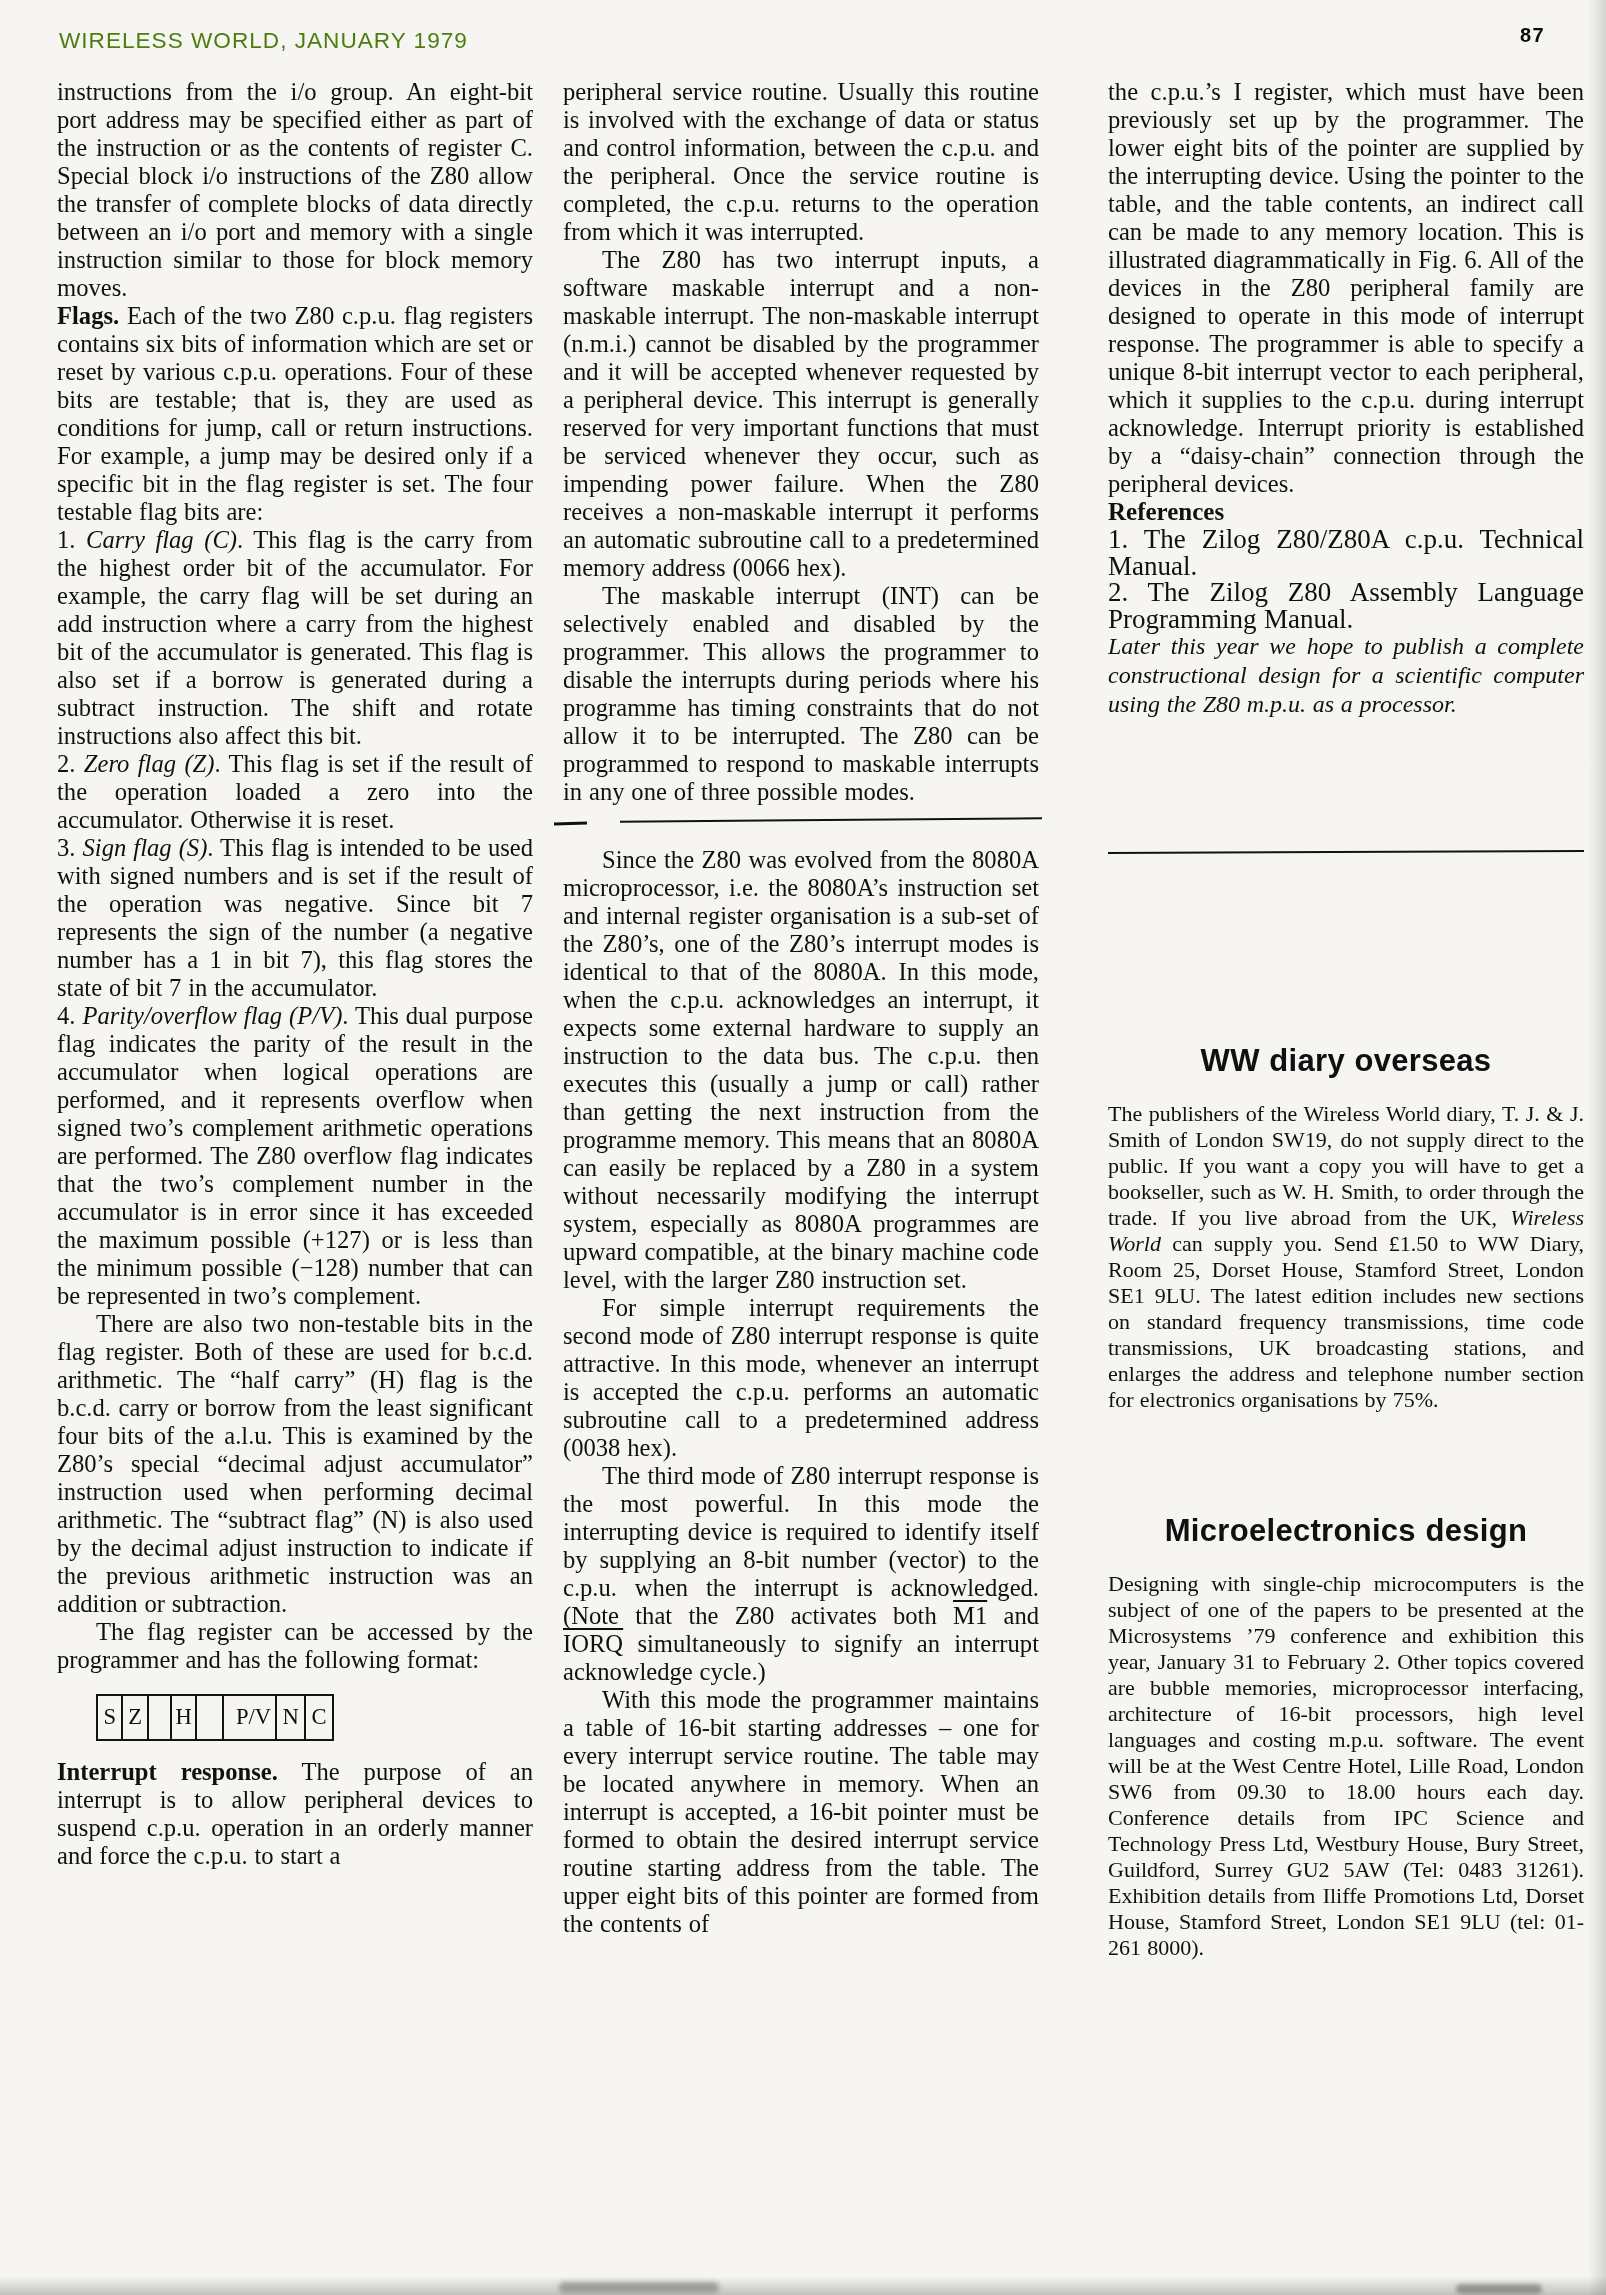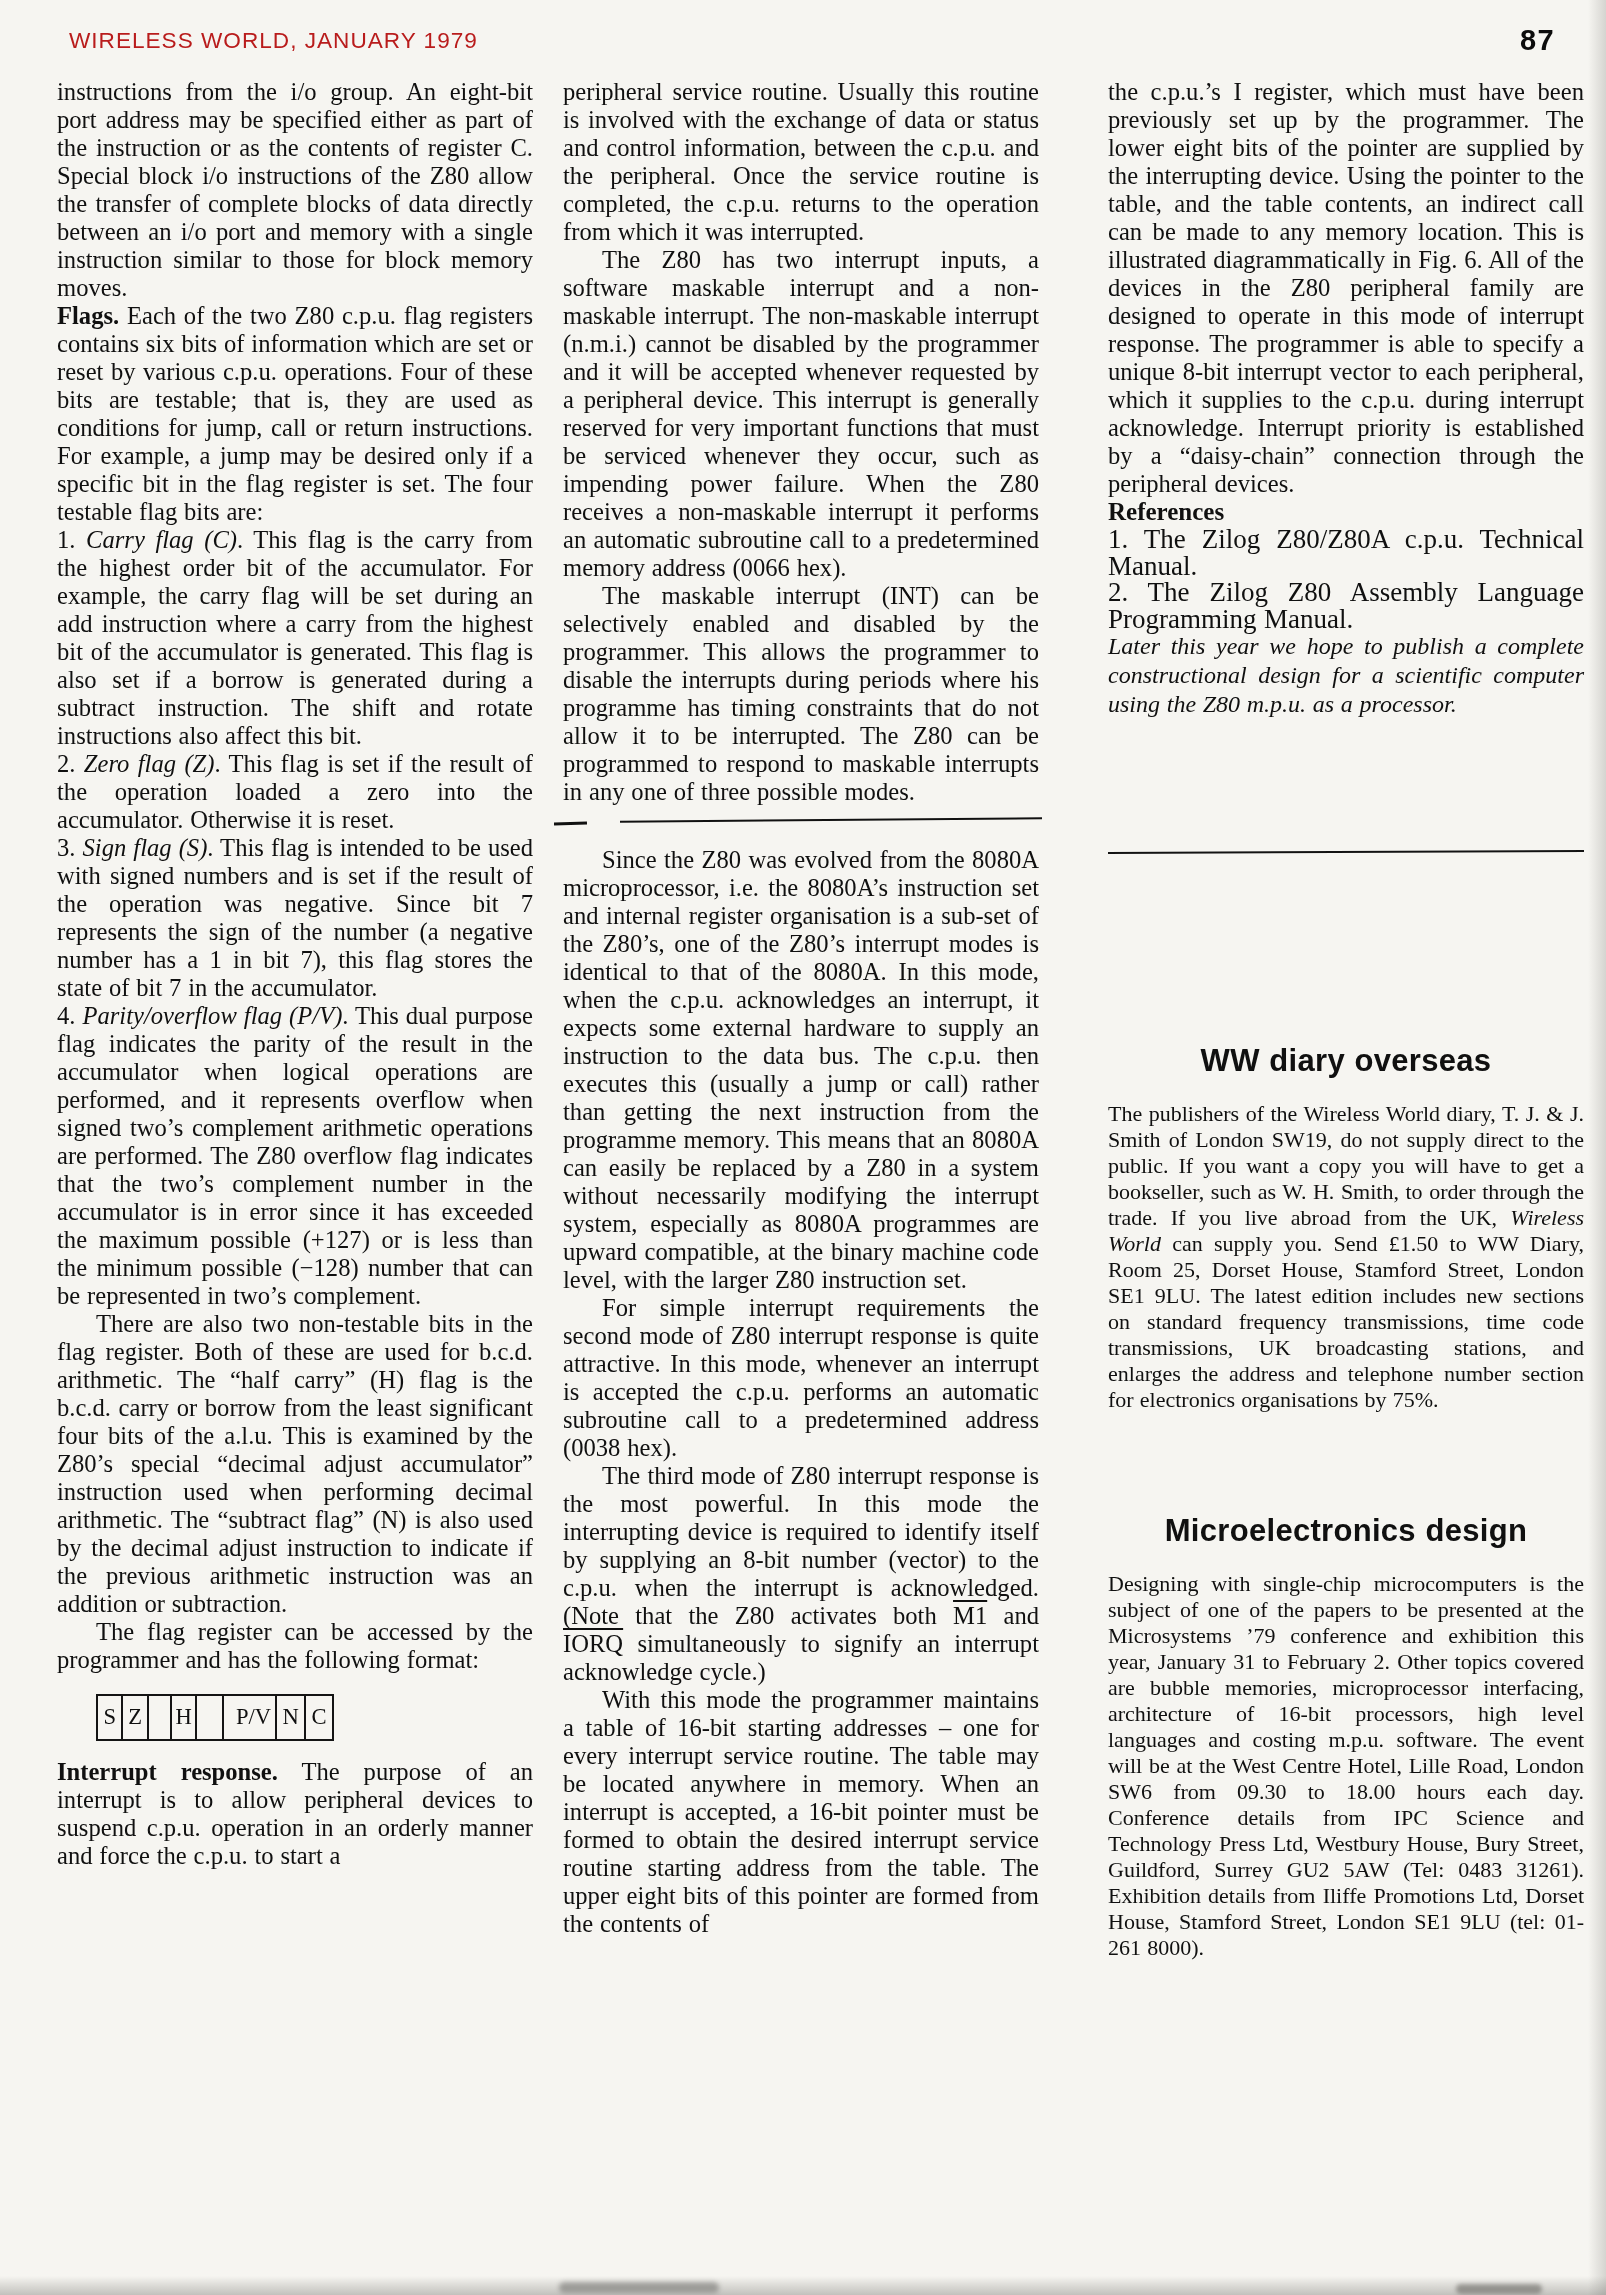--- a/index.html
+++ b/index.html
@@ -4,28 +4,28 @@
 <title>Wireless World, January 1979 — page 87</title>
 <style>
   html,body { margin:0; padding:0; background:#dddcd8; }
   .page {
     position:relative; width:1607px; height:2295px;
     background:#f6f5f1; color:#101010;
     font-family:"Liberation Serif", serif;
     overflow:hidden;
   }
   .hdr-title {
-    position:absolute; left:69px; top:28px;
+    position:absolute; left:59px; top:28px;
     font-family:"Liberation Sans", sans-serif;
-    font-size:22.6px; letter-spacing:1px; color:#b91c1c;
+    font-size:22.6px; letter-spacing:1px; color:#4d7c0f;
   }
   .hdr-page {
     position:absolute; left:1520px; top:24px;
     font-family:"Liberation Sans", sans-serif;
-    font-weight:bold; font-size:29px; letter-spacing:1.3px; color:#0c0c0c;
+    font-weight:bold; font-size:20px; letter-spacing:1.3px; color:#0c0c0c;
   }
   .col {
     position:absolute; top:78px; width:476px;
     font-size:24.6px; line-height:28px; text-align:justify;
     word-spacing:0.7px;
   }
   #col1 { left:57px; }
   #col2 { left:563px; }
   #col3 { left:1108px; }
   .col p { margin:0; }

